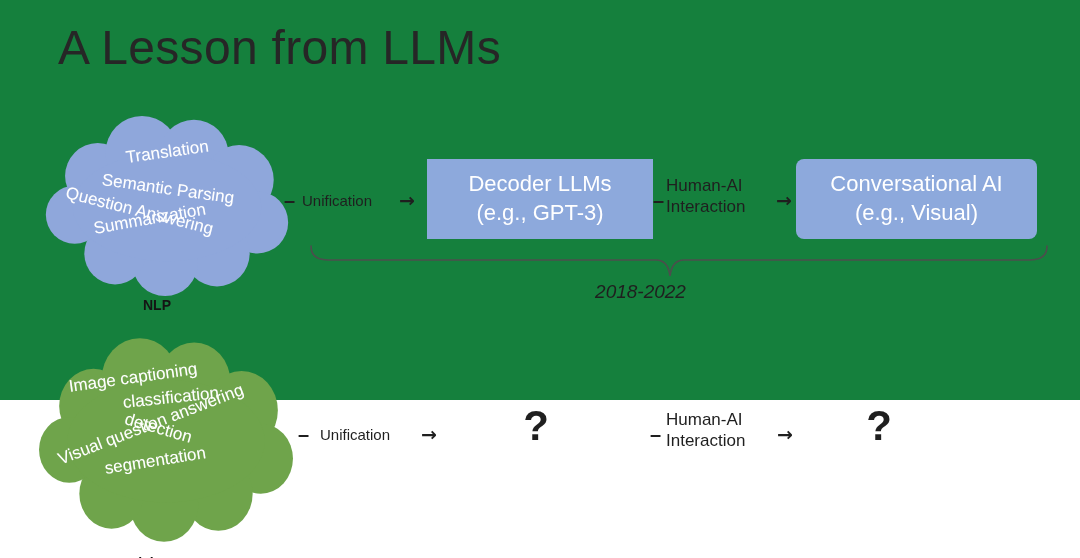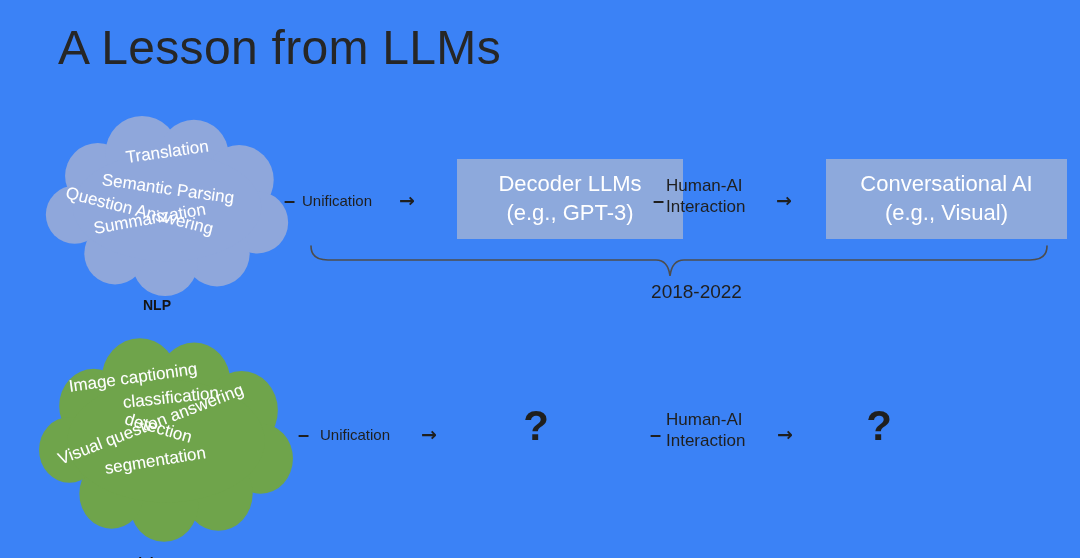--- a/index.html
+++ b/index.html
@@ -1,35 +1,35 @@
 <!DOCTYPE html>
 <html><head>
 <meta charset="utf-8">
 <style>
   html,body { margin:0; padding:0; }
   body {
     width:1080px; height:558px; background:#ffffff; overflow:hidden;
     font-family:"Liberation Sans","DejaVu Sans",sans-serif; color:#1f1f1f;
   }
-  #slide { position:relative; width:1080px; height:558px; background:#3b82f6; }
+  #slide { position:relative; width:1080px; height:400px; background:#15803d; }
   .abs { position:absolute; }
   .title { font-size:48px; font-weight:300; color:#262626; letter-spacing:0.3px; white-space:nowrap; }
   .cloud-item {
     position:absolute; color:#ffffff; font-size:17px; font-weight:400;
     white-space:nowrap; transform-origin:0 50%; line-height:1.1;
     text-shadow:0 0 1px rgba(255,255,255,0.25);
   }
   .cloud-label { font-weight:700; font-size:14px; text-align:center; color:#141414; }
   .dash { font-size:20px; font-weight:700; line-height:24px; }
   .arrow { font-family:"DejaVu Sans",sans-serif; font-size:19px; font-weight:700; line-height:24px; }
   .connector-label { font-size:15px; line-height:20px; white-space:nowrap; }
   .human-ai { font-size:17px; line-height:20.5px; text-align:left; }
   .box {
     display:flex; flex-direction:column; justify-content:center; align-items:center;
-    color:#ffffff; font-size:22px; line-height:1.3; text-align:left;margin-left:30px;
+    color:#ffffff; font-size:22px; line-height:1.3; text-align:left;
   }
   .year { font-size:19px; text-align:center; }
   .qmark { font-size:42px; font-weight:600; text-align:center; line-height:48px; }
 </style>
 </head>
 <body>
 
 <div id="slide">
 
   <div class="abs title" style="left:58px; top:20px;">A Lesson from LLMs</div>
@@ -68,29 +68,29 @@
     <div>(e.g., GPT-3)</div>
   </div>
 
   <div class="abs dash" style="left:653px; top:188px;">–</div>
   <div class="abs human-ai" style="left:666px; top:176px; width:108px;">
     <div>Human-AI</div>
     <div>Interaction</div>
   </div>
   <div class="abs arrow" style="left:776px; top:188px;">→</div>
 
-  <div class="abs box" style="left: 796px; top: 159px; width: 241px; height: 80px; background: rgb(141, 169, 220);">
+  <div class="abs box" style="left: 796px; top: 159px; width: 241px; height: 80px; background: rgb(141, 169, 220); border-radius: 8px;">
     <div>Conversational AI</div>
     <div>(e.g., Visual)</div>
   </div>
 
   <svg class="abs" style="left:308px; top:243px;" width="742" height="38" viewBox="0 0 742 38">
     <path d="M 3 3 Q 3 17 20 17 L 348 17 Q 360 17 362 33 Q 364 17 376 17 L 722 17 Q 739 17 739 3" fill="none" stroke="#4d4d4d" stroke-width="1.6" stroke-linecap="round"></path>
   </svg>
-  <div class="abs year" style="left:624px; top:281px; width:145px;">2018-2022</div>
+  <div class="abs year" style="left:568px; top:281px; width:145px;font-style:italic;">2018-2022</div>
 
   <svg class="abs" style="left:35px; top:336px;" width="262" height="208" viewBox="0 0 260 190" preserveAspectRatio="none">
     <use href="#cloudShape" fill="#6FA44B"></use>
   </svg>
 
   <div class="cloud-item" style="left:69px; top:378px; transform:rotate(-8deg);">Image captioning</div>
   <div class="cloud-item" style="left:123px; top:394px; transform:rotate(-6deg);">classification</div>
   <div class="cloud-item" style="left:125px; top:410px; transform:rotate(16deg);">detection</div>
   <div class="cloud-item" style="left:59px; top:451px; transform:rotate(-21deg);">Visual question answering</div>
   <div class="cloud-item" style="left:105px; top:460px; transform:rotate(-9deg);">segmentation</div>

